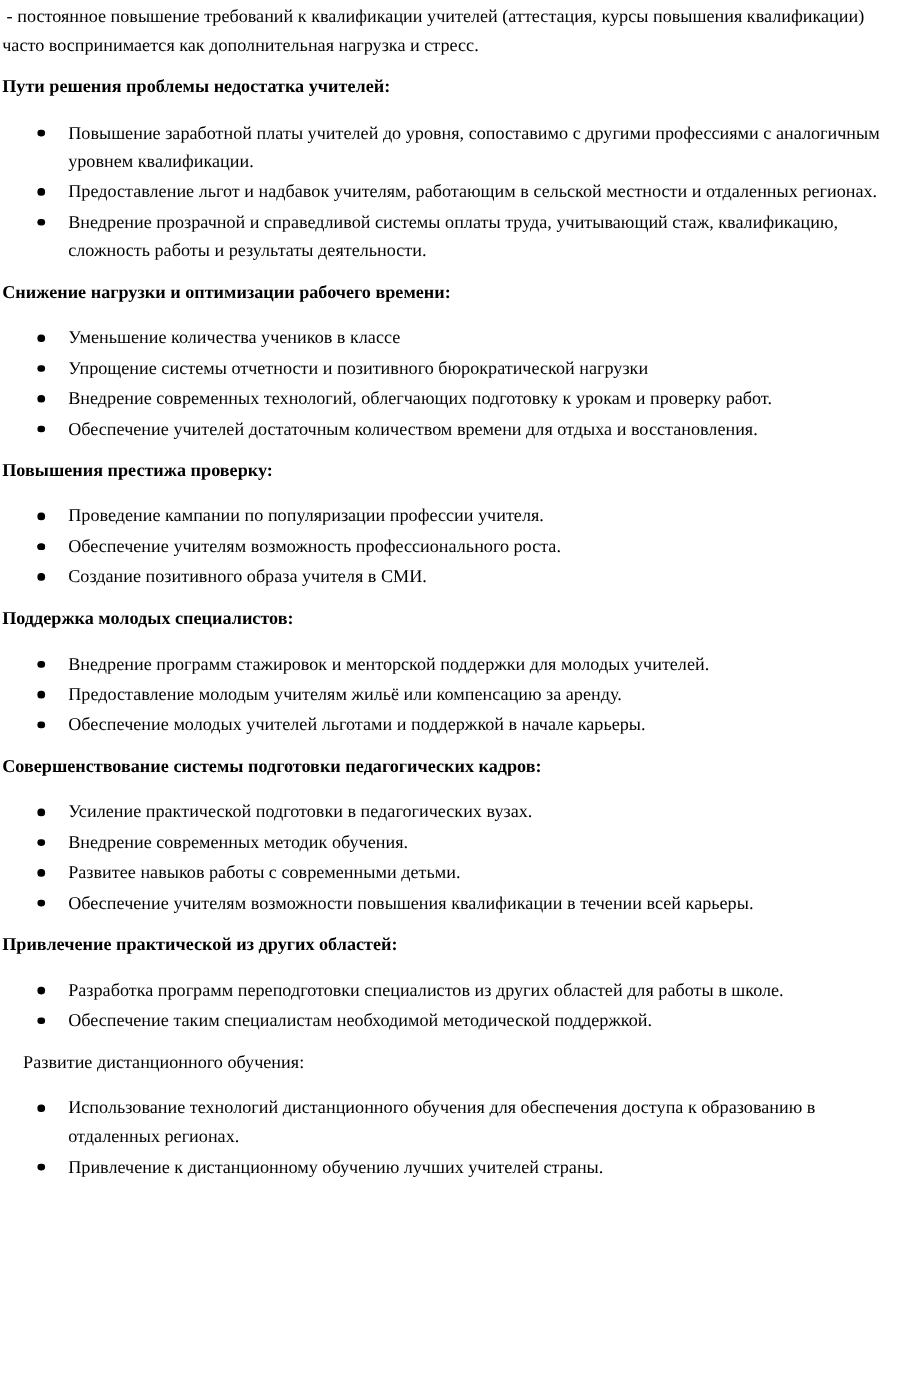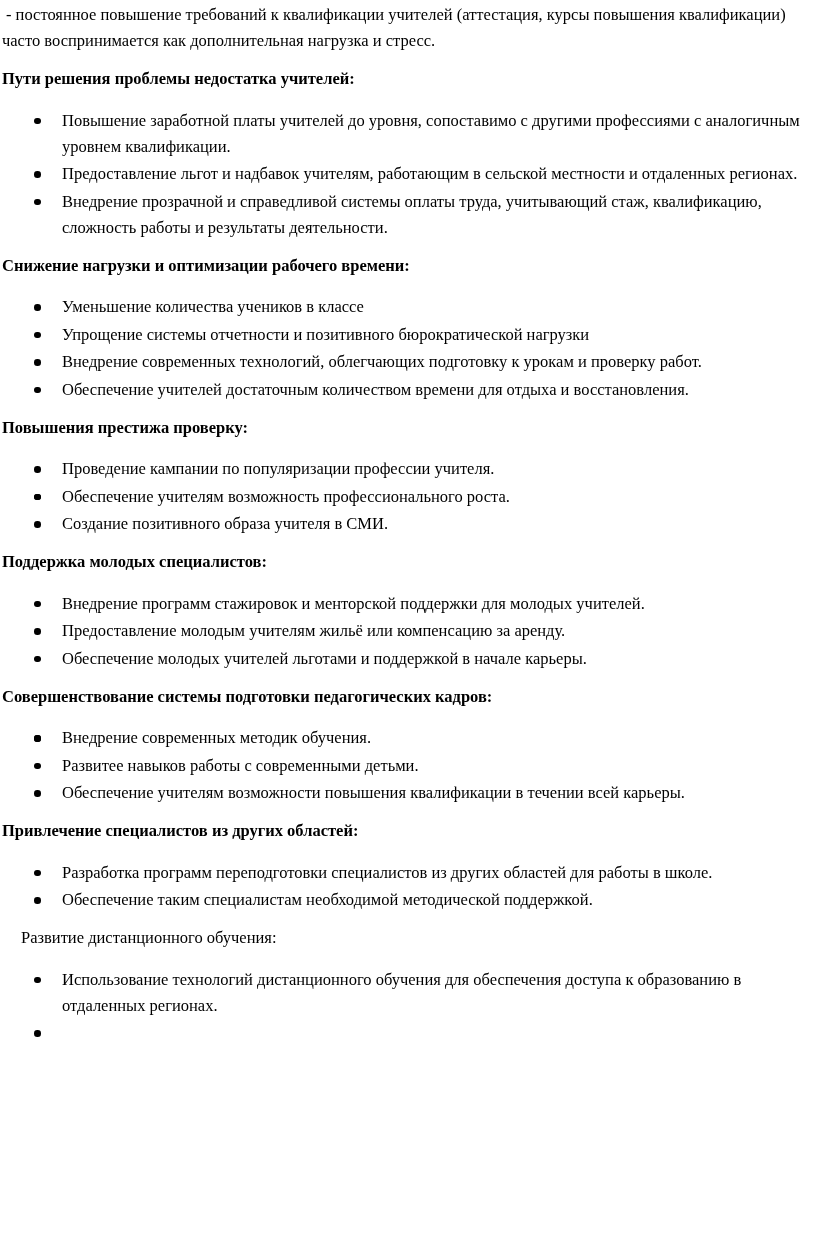--- a/index.html
+++ b/index.html
@@ -77,29 +77,29 @@
         <li><span class="bullet-dot"></span><span class="li-text">Создание позитивного образа учителя в СМИ.</span></li>
       </ul>
       <p class="heading">Поддержка молодых специалистов:</p>
       <ul class="bullets">
         <li><span class="bullet-dot"></span><span class="li-text">Внедрение программ стажировок и менторской поддержки для молодых учителей.</span></li>
         <li><span class="bullet-dot"></span><span class="li-text">Предоставление молодым учителям жильё или компенсацию за аренду.</span></li>
         <li><span class="bullet-dot"></span><span class="li-text">Обеспечение молодых учителей льготами и поддержкой в начале карьеры.</span></li>
       </ul>
       <p class="heading">Совершенствование системы подготовки педагогических кадров:</p>
       <ul class="bullets">
-        <li><span class="bullet-dot"></span></li>
+        <li><span class="bullet-dot"></span><span class="li-text">Усиление практической подготовки в педагогических вузах.</span></li>
         <li><span class="bullet-dot"></span><span class="li-text">Внедрение современных методик обучения.</span></li>
         <li><span class="bullet-dot"></span><span class="li-text">Развитее навыков работы с современными детьми.</span></li>
         <li><span class="bullet-dot"></span><span class="li-text">Обеспечение учителям возможности повышения квалификации в течении всей карьеры.</span></li>
       </ul>
-      <p class="heading">Привлечение специалистов из других областей:</p>
+      <p class="heading">Привлечение практической из других областей:</p>
       <ul class="bullets">
         <li><span class="bullet-dot"></span><span class="li-text">Разработка программ переподготовки специалистов из других областей для работы в школе.</span></li>
         <li><span class="bullet-dot"></span><span class="li-text">Обеспечение таким специалистам необходимой методической поддержкой.</span></li>
       </ul>
       <p class="heading regular">Развитие дистанционного обучения:</p>
       <ul class="bullets">
         <li><span class="bullet-dot"></span><span class="li-text">Использование технологий дистанционного обучения для обеспечения доступа к образованию в отдаленных регионах.</span></li>
-        <li><span class="bullet-dot"></span></li>
+        <li><span class="bullet-dot"></span><span class="li-text">Привлечение к дистанционному обучению лучших учителей страны.</span></li>
       </ul>
     </div>
 </div>
 
 </body></html>

